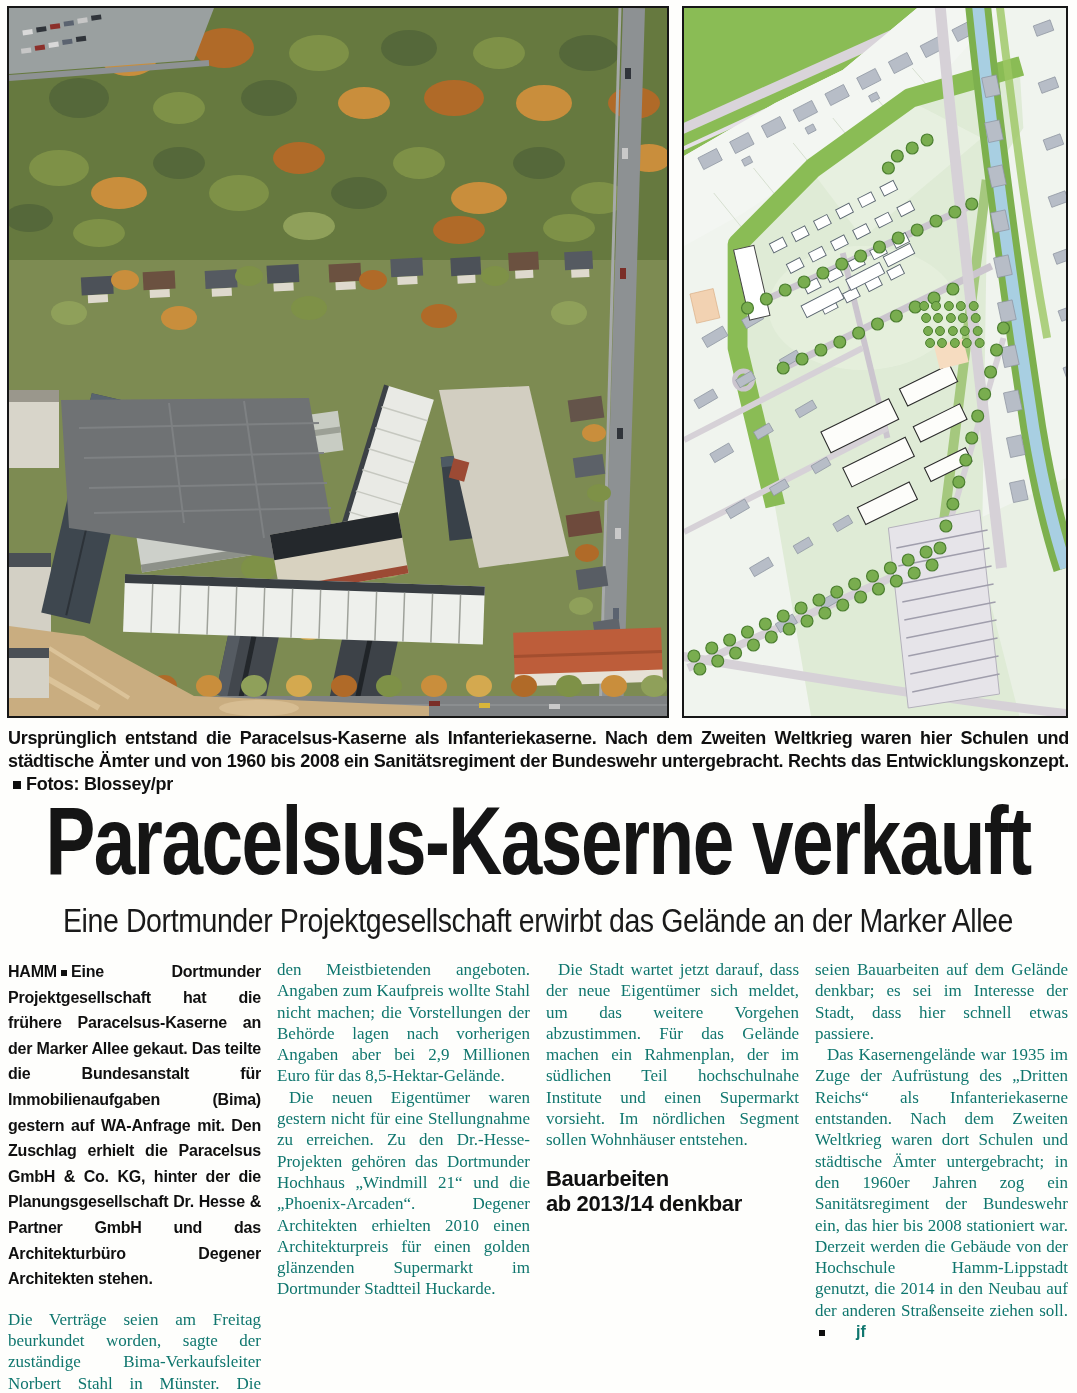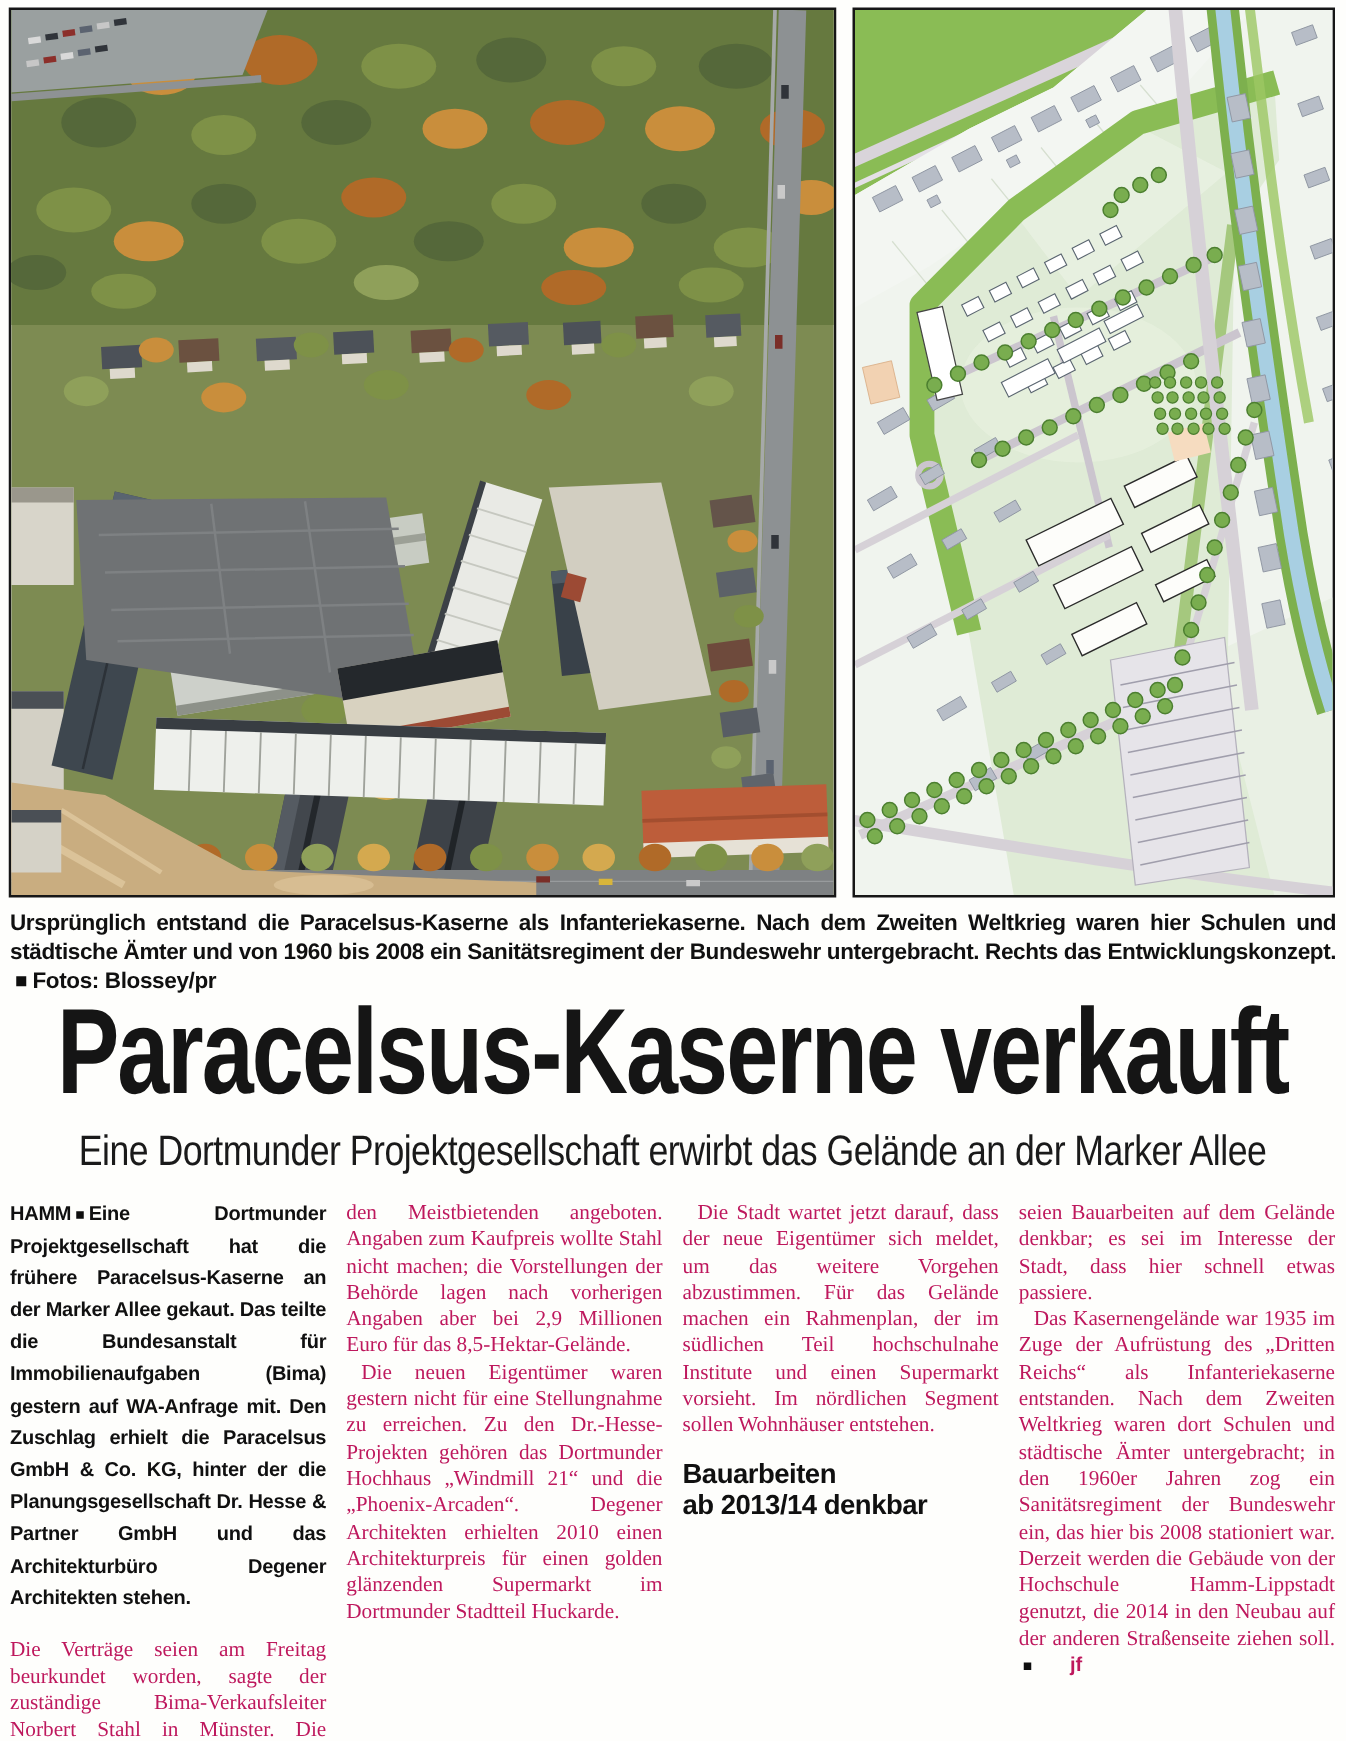--- a/index.html
+++ b/index.html
@@ -25,21 +25,21 @@
   .subhead-text{font-family:"Liberation Sans",sans-serif;font-weight:400;font-size:34px;
                 fill:#1a1a1a;letter-spacing:-0.5px;}
   
   .article{position:absolute;top:959px;left:8px;width:1061px;height:432px;overflow:hidden;
            display:flex;gap:16px;}
   .col{width:253px;flex:none;}
   .lead{margin:0 0 17px 0;font-weight:700;font-size:16px;line-height:25.6px;
         letter-spacing:-0.2px;text-align:justify;color:#101010;}
   .lead-city{font-weight:700;}
   .serif{margin:0;font-family:"Liberation Serif","DejaVu Serif",serif;
-         font-size:17px;line-height:21.3px;text-align:justify;color:#be185d;
+         font-size:17px;line-height:21.3px;text-align:justify;color:#0f766e;
          hyphens:auto;-webkit-hyphens:auto;overflow-wrap:break-word;}
   .indent{text-indent:12px;}
   .crosshead{margin:15px 0 10px 0;font-weight:700;font-size:22px;
              line-height:25px;letter-spacing:-0.4px;color:#101010;}
   .sig{font-family:"Liberation Sans",sans-serif;font-weight:700;font-size:16px;margin-left:27px;}
 </style>
 </head>
 <body>
 
 <div class="page">

